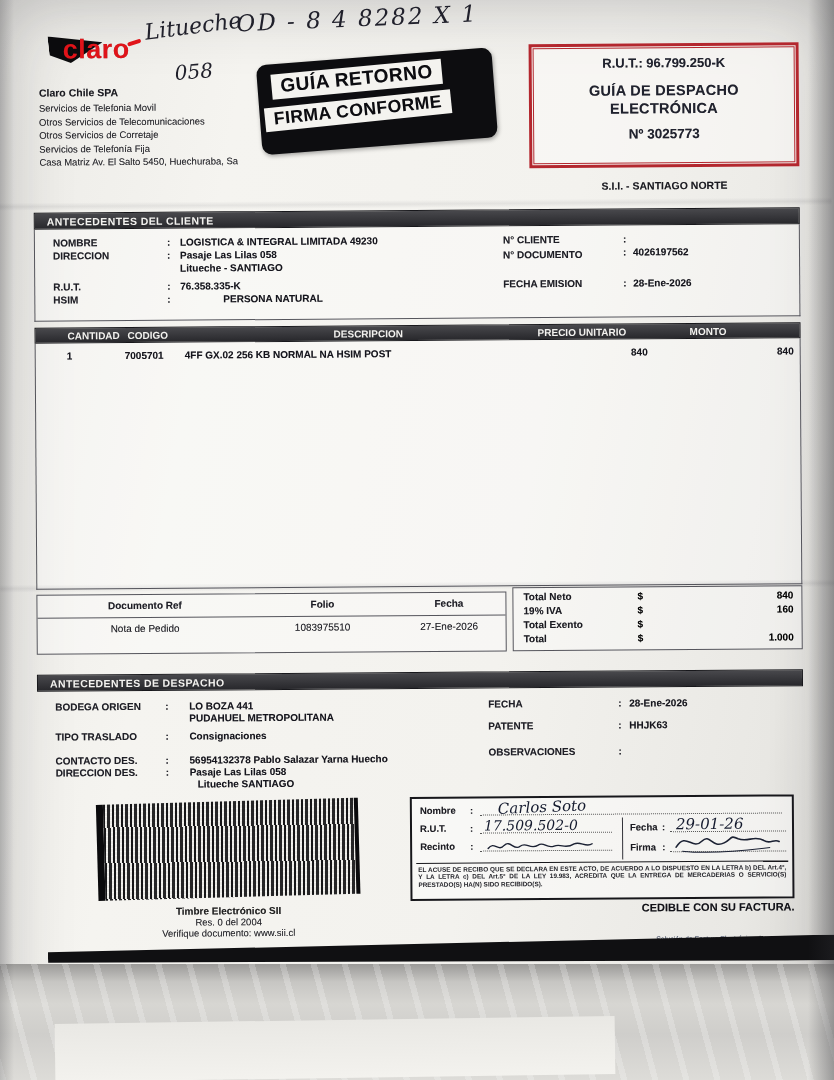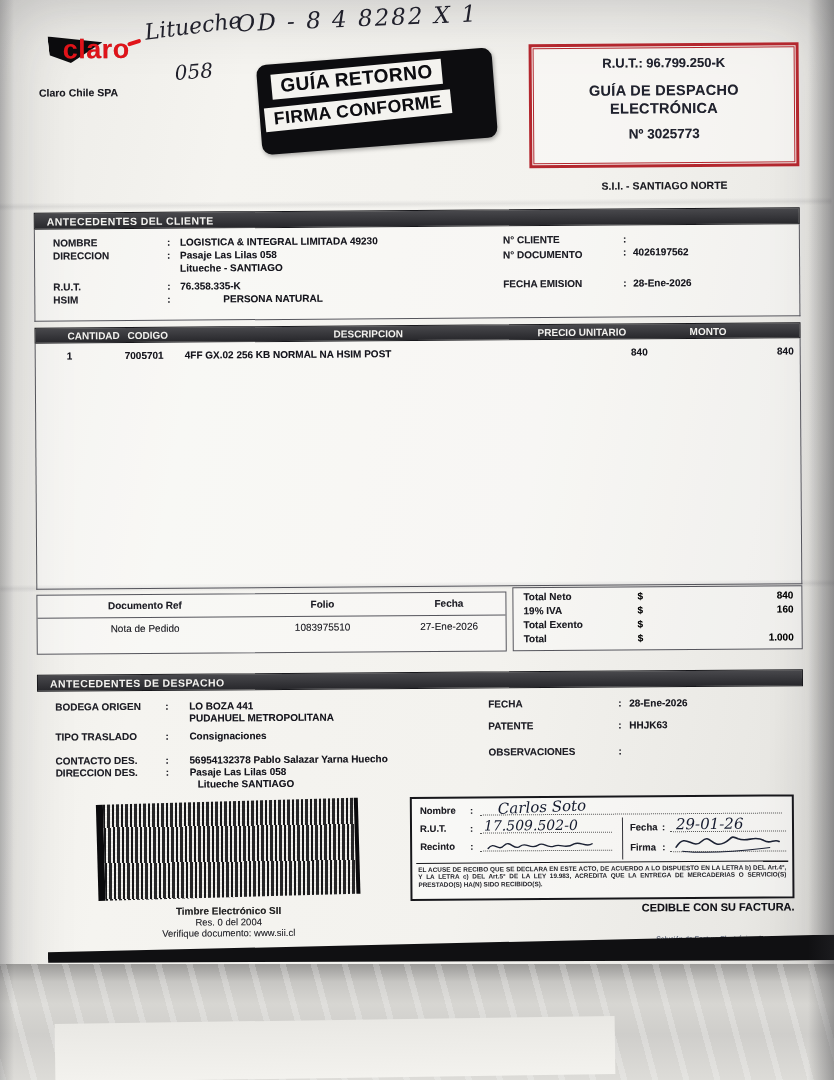--- a/index.html
+++ b/index.html
@@ -81,20 +81,27 @@
     <div class="t hand" style="left:240px;top:5px;font-size:23px;letter-spacing:2px;transform:rotate(-2deg);">OD - 8 4 8282 X 1</div>
     <div class="t hand" style="left:178px;top:58px;font-size:20px;transform:rotate(-4deg);">058</div>
 
     <div style="position:absolute;left:52px;top:26px;width:54px;height:34px;background:#0b0b0d;clip-path:polygon(0 15%,100% 50%,38% 100%,0 70%);transform:rotate(-6deg);"></div>
 
     <div class="t" style="left:66px;top:32px;">
       <span class="logo-text">claro</span><span class="logo-accent"></span>
     </div>
 
     <div class="t b" style="left:42px;top:84px;font-size:10.5px;">Claro Chile SPA</div>
+    <div class="t" style="left:42px;top:99px;font-size:9.5px;line-height:13.5px;color:#26262c;">
+      <div>Servicios de Telefonia Movil</div>
+      <div>Otros Servicios de Telecomunicaciones</div>
+      <div>Otros Servicios de Corretaje</div>
+      <div>Servicios de Telefonía Fija</div>
+      <div>Casa Matriz Av. El Salto 5450, Huechuraba, Sa</div>
+    </div>
 
     <div class="stamp">
       <div class="stamp-strip" style="margin:9px 0 0 14px;transform:rotate(-1deg);">GUÍA RETORNO</div>
       <div class="stamp-strip" style="margin:7px 0 0 5px;font-size:17.5px;transform:rotate(-1.5deg);">FIRMA CONFORME</div>
     </div>
 
     <div class="rutbox">
       <div class="rutbox-inner"></div>
       <div class="rb-rut">R.U.T.: 96.799.250-K</div>
       <div class="rb-title">

